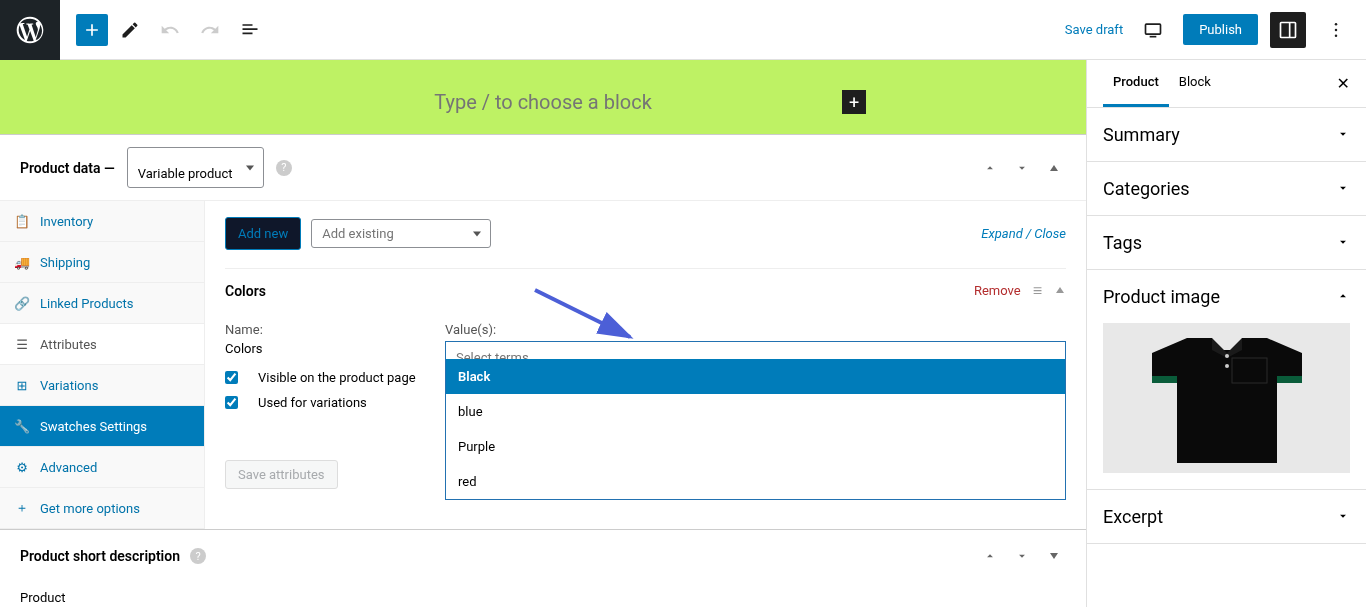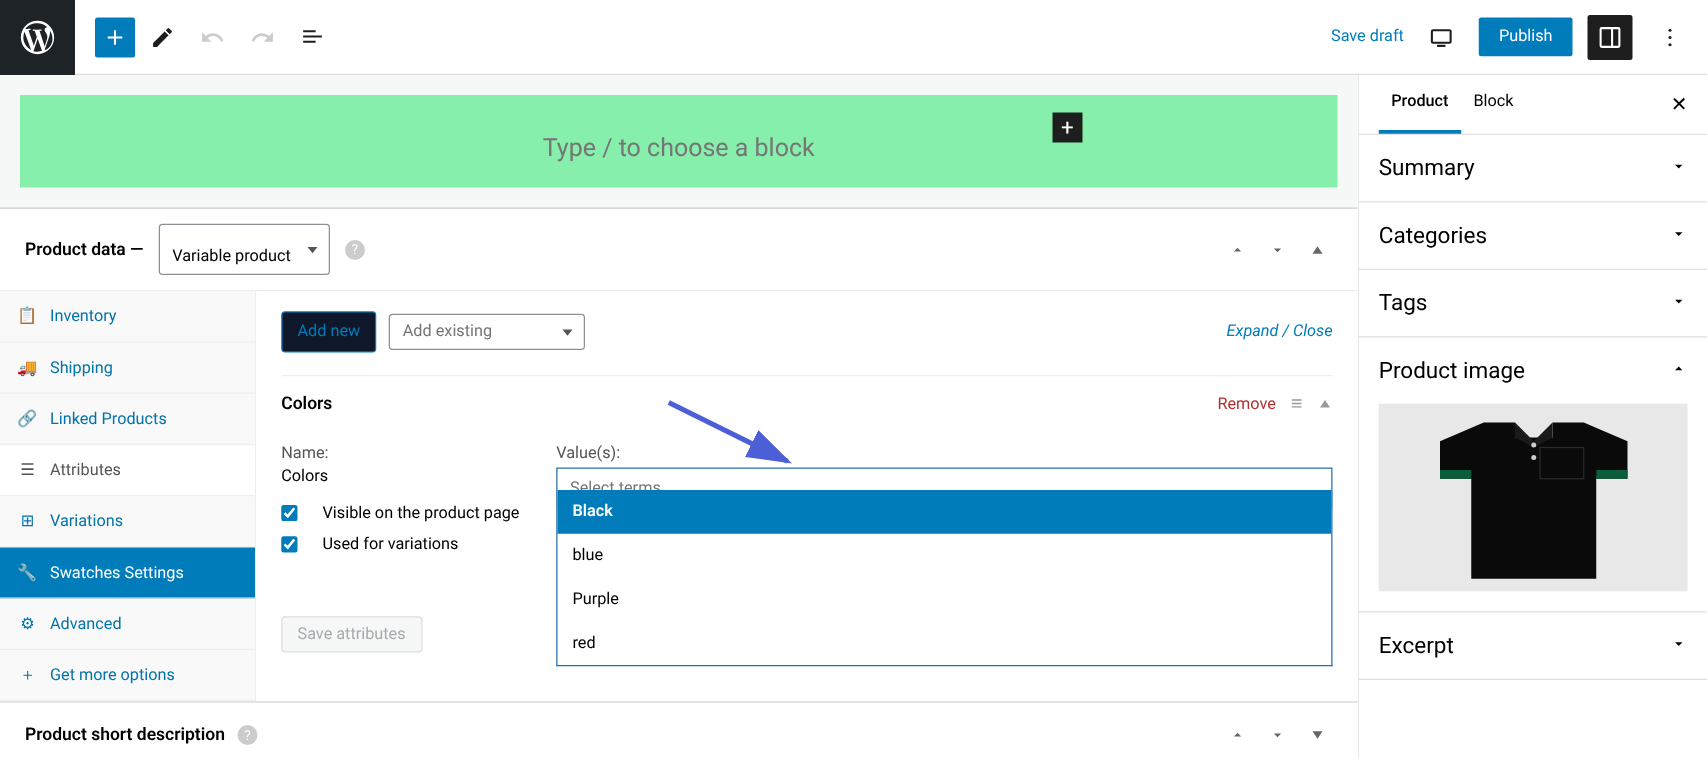--- a/index.html
+++ b/index.html
@@ -14,21 +14,21 @@
 .icon-btn { width: 36px; height: 36px; display: flex; align-items: center; justify-content: center; color: #1e1e1e; border-radius: 2px; }
 .icon-btn.disabled { color: #ccc; }
 .toolbar-right { margin-left: auto; display: flex; align-items: center; gap: 12px; padding-right: 12px; }
 .save-draft { color: #007cba; font-size: 13px; cursor: pointer; }
 .publish-btn { background: #007cba; color: #fff; padding: 8px 16px; border-radius: 2px; font-size: 13px; border: none; }
 .settings-toggle { width: 36px; height: 36px; background: #1e1e1e; color: #fff; display: flex; align-items: center; justify-content: center; border-radius: 2px; }
 
 
 .main { display: flex; height: 547px; }
 .editor-area { flex: 1; overflow-y: auto; position: relative; background: #f6f7f7; }
-.content-block { background: #86efac; margin: 16px; }
+.content-block { background: #bef264; margin: 0; }
 .block-placeholder { padding: 30px 20px 20px; color: #757575; font-size: 20px; text-align: center; position: relative; }
 .block-add-inline { position: absolute; right: 220px; top: 30px; width: 24px; height: 24px; background: #1e1e1e; color: #fff; display: flex; align-items: center; justify-content: center; font-size: 18px; }
 
 
 .product-data { background: #fff; border-top: 1px solid #ccc; }
 .product-data-header { padding: 12px 20px; display: flex; align-items: center; gap: 12px; }
 .product-data-label { font-size: 14px; font-weight: 600; }
 .product-type-select { padding: 18px 30px 6px 10px; border: 1px solid #8c8f94; border-radius: 3px; font-size: 13px; background: #fff; appearance: none; }
 .select-wrap { position: relative; display: inline-block; }
 .select-wrap::after { content: ''; position: absolute; right: 10px; top: 50%; transform: translateY(-50%); border-left: 4px solid transparent; border-right: 4px solid transparent; border-top: 5px solid #555; pointer-events: none; }
@@ -39,21 +39,21 @@
 .product-data-body { display: flex; border-top: 1px solid #eee; }
 .pd-tabs { width: 205px; background: #f9f9f9; border-right: 1px solid #eee; }
 .pd-tab { padding: 12px 14px; font-size: 13px; color: #0073aa; display: flex; align-items: center; gap: 10px; border-bottom: 1px solid #eee; cursor: pointer; }
 .pd-tab.active { background: #fff; color: #555; }
 .pd-tab.swatches { background: #007cba; color: #fff; }
 .pd-tab-icon { width: 16px; height: 16px; display: inline-flex; align-items: center; justify-content: center; }
 
 .pd-content { flex: 1; padding: 16px 20px; background: #fff; position: relative; }
 .pd-top-row { display: flex; align-items: center; gap: 10px; margin-bottom: 18px; }
 .add-new-btn { padding: 8px 12px; border: 1px solid #007cba; color: #007cba; background: #0f172a; border-radius: 3px; font-size: 13px; }
-.add-existing { padding: 6px 30px 6px 10px; border: 1px solid #8c8f94; border-radius: 3px; font-size: 13px; color: #757575; width: 157px; background: #fff; }
+.add-existing { padding: 6px 30px 6px 10px; border: 1px solid #8c8f94; border-radius: 3px; font-size: 13px; color: #757575; width: 180px; background: #fff; }
 .expand-close { margin-left: auto; color: #007cba; font-size: 13px; font-style: italic; cursor: pointer; }
 
 .attr-panel { border-top: 1px solid #eee; }
 .attr-header { padding: 12px 0; display: flex; align-items: center; }
 .attr-title { font-weight: 600; font-size: 14px; }
 .attr-actions { margin-left: auto; display: flex; gap: 12px; align-items: center; }
 .remove-link { color: #b32d2e; font-size: 13px; cursor: pointer; }
 .attr-body { display: flex; gap: 20px; padding: 10px 0 20px; }
 .attr-left { width: 200px; }
 .attr-label { font-size: 13px; color: #555; display: block; margin-bottom: 4px; }

